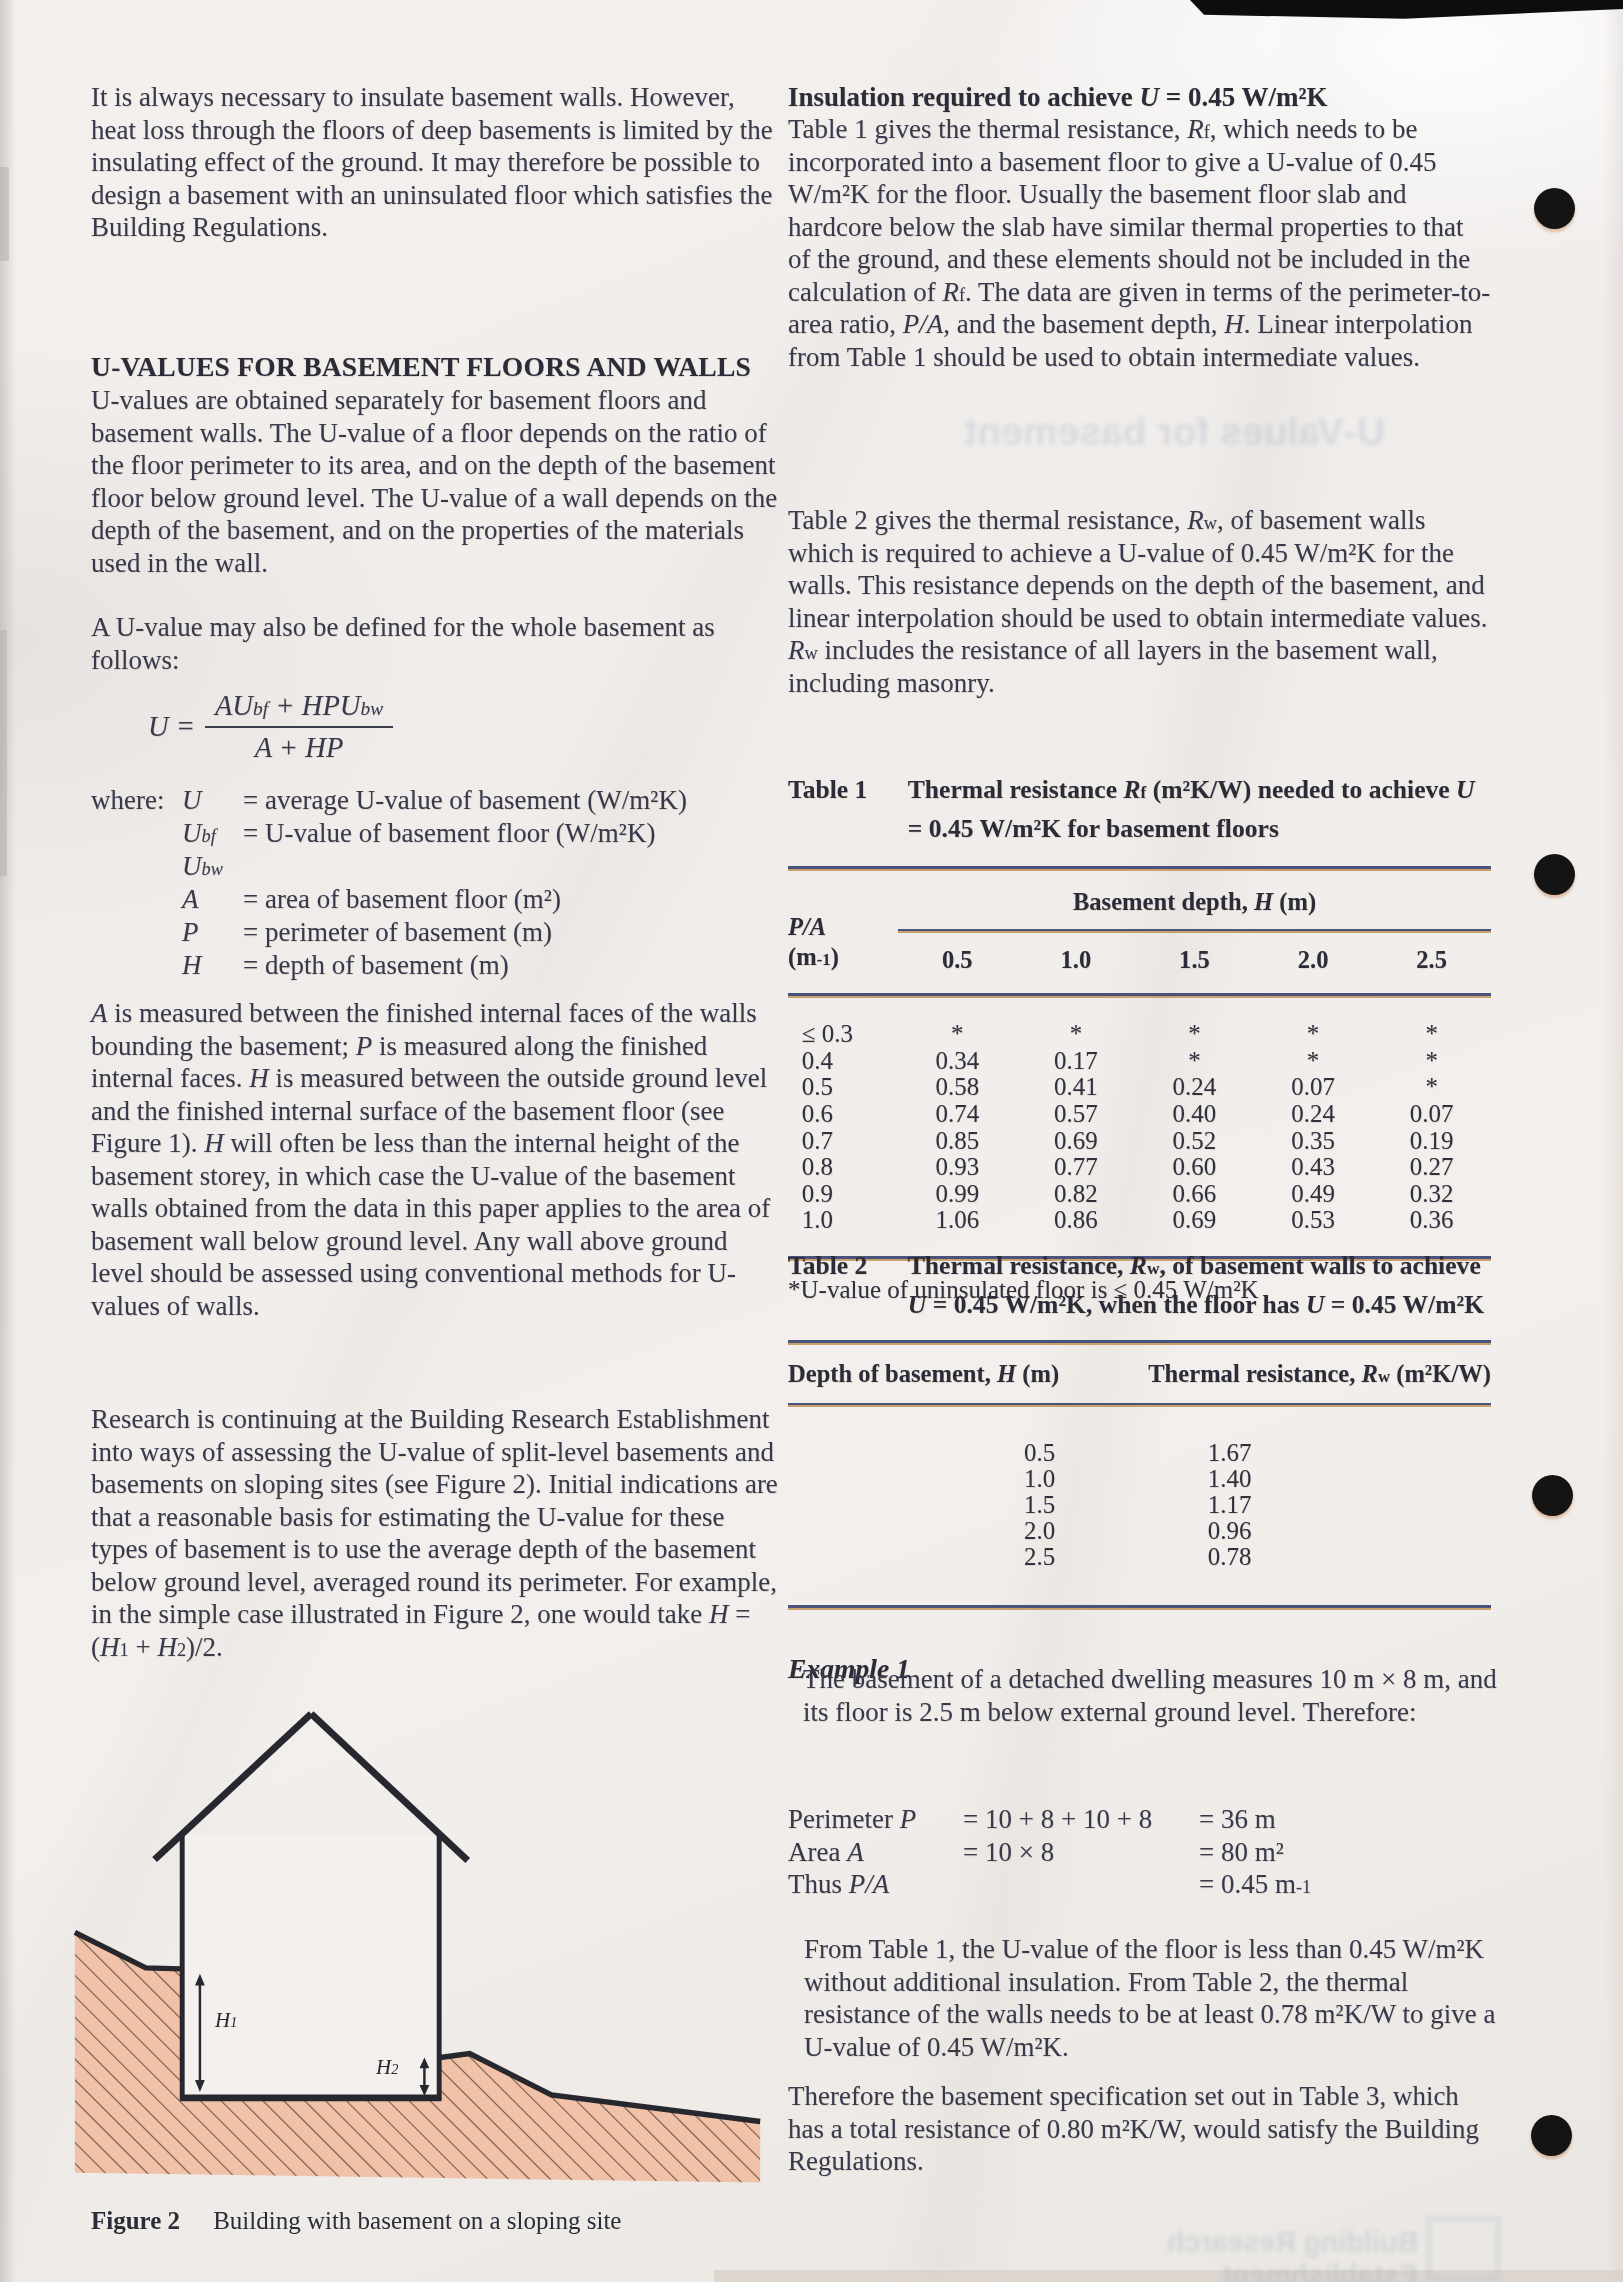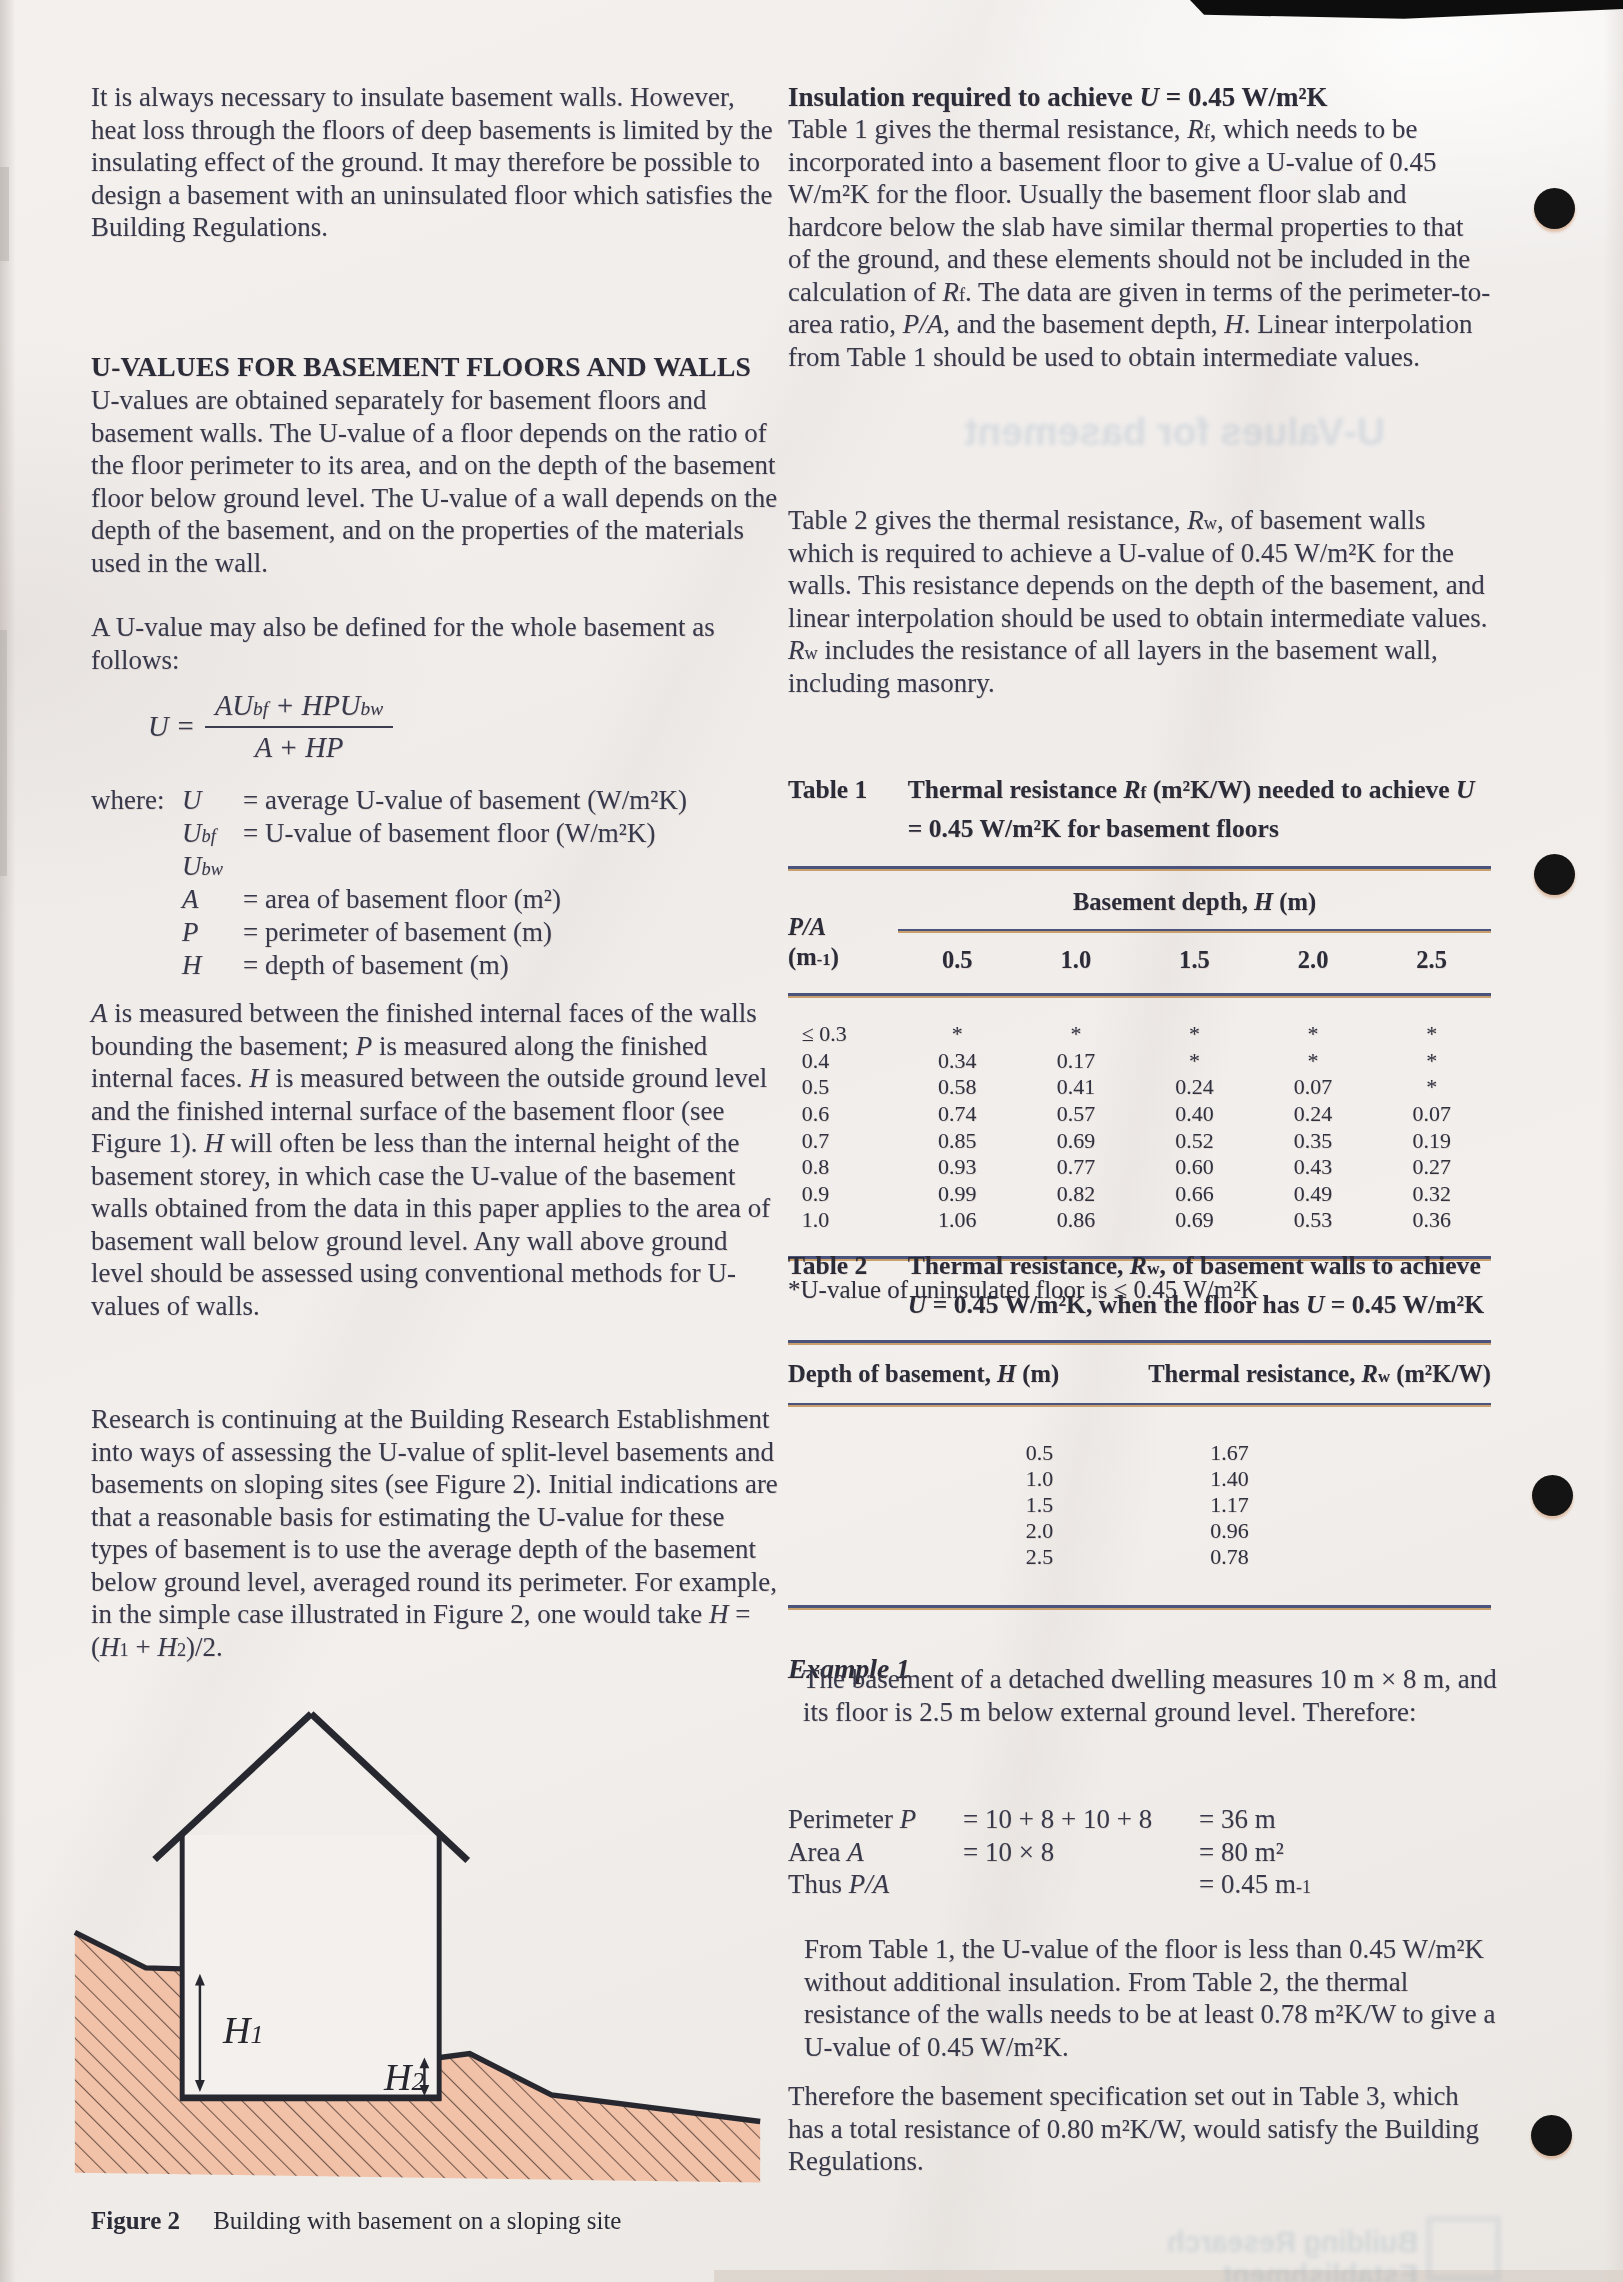--- a/index.html
+++ b/index.html
@@ -32,40 +32,40 @@
   .frac .num{display:block;padding:0 9.9px 3.9px 9.9px;border-bottom:2.5px solid #3c3e50;}
   .frac .den{display:block;padding-top:3.9px;}
   
   .wrow{display:grid;grid-template-columns:91px 61px auto;font-size:27px;line-height:33px;}
   .wsym{font-style:italic;}
   
   .rule{height:4.9px;background:linear-gradient(to bottom,#49537c 0%,#49537c 58%,#c9a06b 58%,#c9a06b 100%);}
   .rule.thin{height:3.9px;}
   .tcap{font-weight:700;font-size:25.6px;line-height:39px;color:#2b2c38;
         display:grid;grid-template-columns:106px auto;column-gap:13.8px;}
-  .tbl-font{font-size:22px;color:#30313f;}
+  .tbl-font{font-size:25px;color:#30313f;}
   .t1grid{display:grid;grid-template-columns:110px auto;margin-top:15.8px;}
   .t1span-title{text-align:center;font-weight:700;font-size:24.6px;padding-bottom:9.9px;color:#2b2c38;}
   .t1cols{display:grid;grid-template-columns:repeat(5,1fr);padding-top:11.8px;}
   .t1hc{text-align:center;font-weight:700;font-size:24.6px;color:#2b2c38;}
   .t1axis{font-weight:700;font-size:24.6px;line-height:29.6px;color:#2b2c38;padding-top:25.6px;}
   .t1row{display:grid;grid-template-columns:110px repeat(5,1fr);line-height:26.6px;}
   .t1pa,.t1v{text-align:center;}
   .t1pa{text-align:left;padding-left:13.8px;}
   .t2head{display:grid;grid-template-columns:auto auto;font-weight:700;font-size:24.6px;color:#2b2c38;
           padding:13.8px 0 11.8px 0;}
   .t2head .c2{text-align:right;}
   .t2row{display:grid;grid-template-columns:355px auto;line-height:26px;}
   .t2a{text-align:center;padding-left:148px;}
   .t2b{text-align:center;padding-right:175px;}
   
   .ex-h{font-weight:700;font-style:italic;font-size:27.6px;color:#2b2c38;}
   .crow{display:grid;grid-template-columns:175px 236px auto;line-height:32.5px;}
   
-  .figlabel{position:absolute;font-size:38px;font-style:italic;color:#26262e;margin-left:8px;}
+  .figlabel{position:absolute;font-size:21px;font-style:italic;color:#26262e;}
   .figcap{position:absolute;font-size:25px;color:#2b2c38;}
   .figcap b{margin-right:33px;}
   
   .punch-dot{position:absolute;width:41px;height:41px;border-radius:50%;background:#141414;
              box-shadow:0 3px 3px rgba(185,95,30,.35);}
   .edge-top{position:absolute;top:0;left:0;width:1623px;height:19.7px;background:#0d0d0d;
             clip-path:polygon(1190px 0,1623px 0,1623px 8.9px,1404px 18.7px,1204px 14.8px);}
   .edge-bottom{position:absolute;bottom:0;right:0;width:56%;height:11.8px;background:#d9d1c9;opacity:.8;}
   .smudge{position:absolute;background:#b4aeaa;opacity:.5;}
   .ghost{position:absolute;transform:scaleX(-1);filter:blur(2px);pointer-events:none;}

